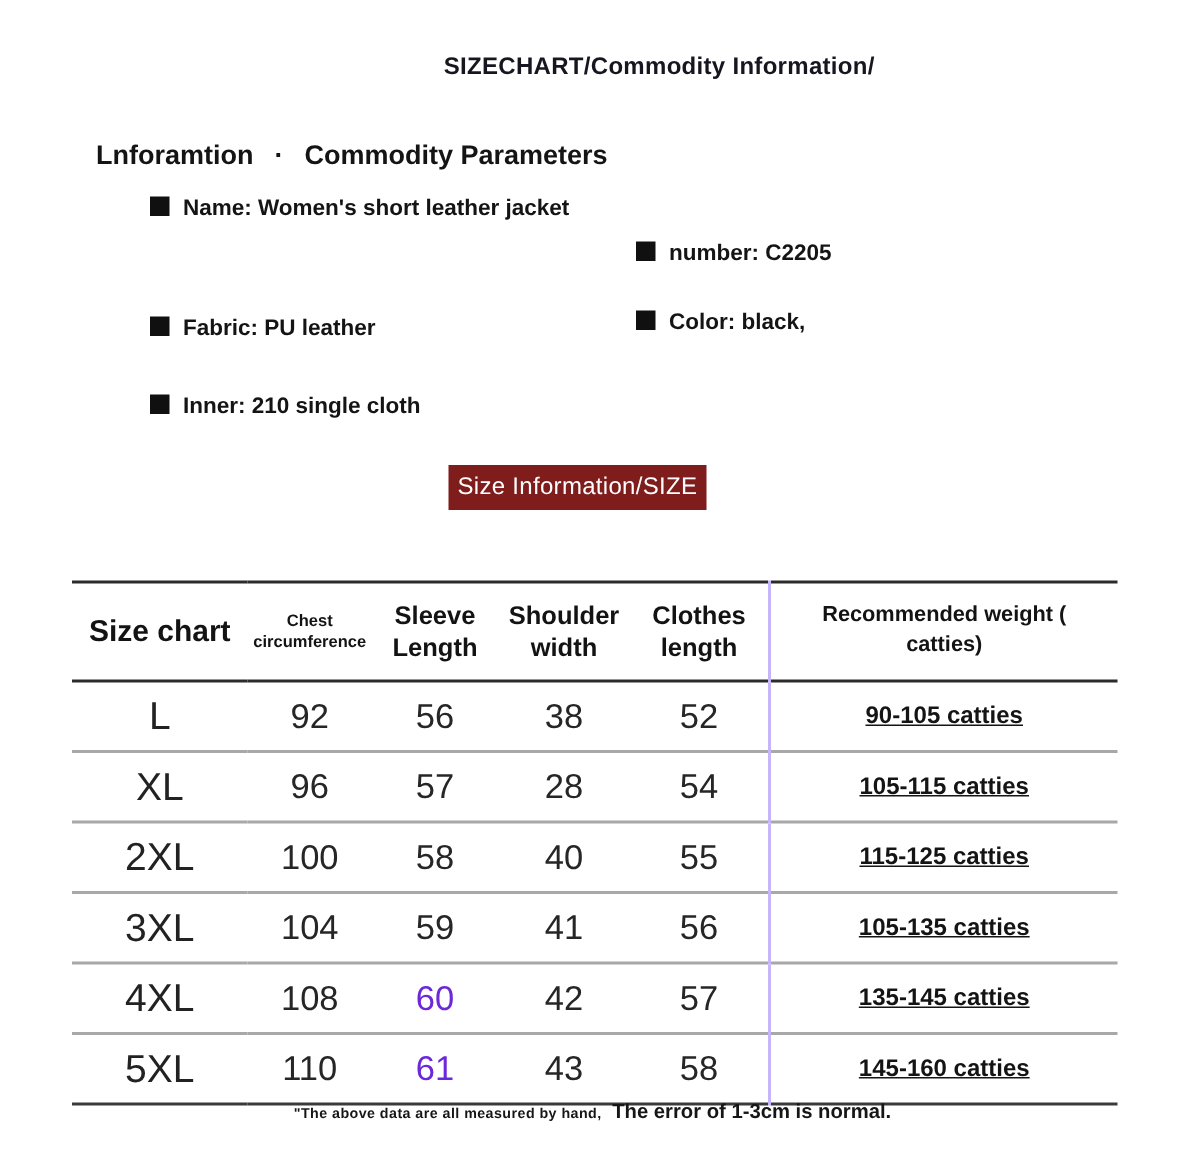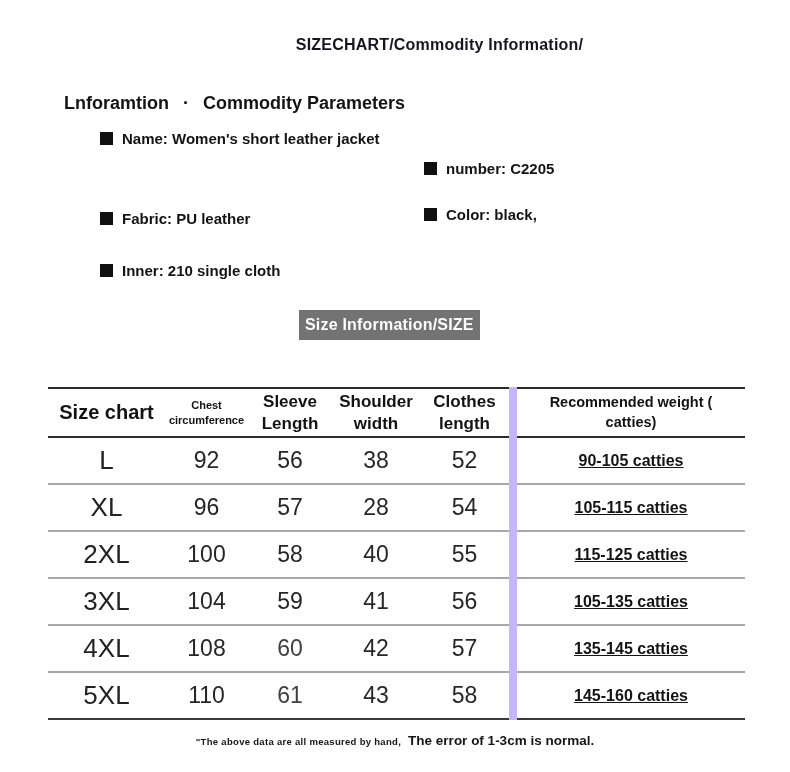--- a/index.html
+++ b/index.html
@@ -34,47 +34,47 @@
     transform: translateY(1px);
   }
   .param-name   { left: 100px; top: 128px; width: 290px; }
   .param-number { left: 424px; top: 158px; }
   .param-fabric { left: 100px; top: 208px; }
   .param-color  { left: 424px; top: 204px; }
   .param-inner  { left: 100px; top: 260px; }
   .size-banner {
     position: absolute; left: 299px; top: 310px;
     height: 30px; line-height: 30px; padding: 0 6px;
-    background: #737373; color: #fdfdfd;
-    font-size: 16px; font-weight: bold; letter-spacing: 0.2px;
+    background: #7f1d1d; color: #fdfdfd;
+    font-size: 16px; font-weight: normal; letter-spacing: 0.2px;
   }
   table.size-table {
     position: absolute; left: 48px; top: 387px;
     width: 697px; border-collapse: collapse;
     border-top: 2px solid #2b2b2b;
     border-bottom: 2px solid #3a3a3a;
   }
   .size-table th, .size-table td {
     padding: 0; text-align: center; vertical-align: middle;
     white-space: pre-line;
   }
-  .size-table thead tr { height: 49px; }
+  .size-table thead tr { height: 66px; }
   .size-table tbody tr { height: 47px; }
   .size-table thead tr { border-bottom: 2px solid #2b2b2b; }
   .size-table tbody tr { border-bottom: 2px solid #a8a8a8; }
   .size-table tbody tr:last-child { border-bottom: none; }
   .size-table th { font-weight: bold; color: #131313; }
   .th-size    { font-size: 20px; text-align: left; padding-left: 2px; }
   .th-chest   { font-size: 11px; line-height: 1.3; }
   .th-sleeve, .th-shoulder, .th-clothes { font-size: 17px; line-height: 1.25; }
   .th-weight  { font-size: 14.5px; text-align: left; padding-left: 32px; line-height: 1.35; }
-  .col-weight { border-left: 8px solid #c4b5fd; }
+  .col-weight { border-left: 2px solid #c4b5fd; }
   .td-size    { font-size: 26px; font-weight: 400; color: #222; }
   .td-num     { font-size: 23px; font-weight: 400; color: #262626; }
-  .td-num.muted { color: #404040; }
+  .td-num.muted { color: #6d28d9; }
   .td-weight  { font-size: 16px; font-weight: bold; color: #141414; text-decoration: underline; }
   .footnote {
     position: absolute; top: 733px; left: 0; width: 100%;
     display: flex; justify-content: center; align-items: baseline; gap: 7px;
   }
   .footnote .small { font-size: 9.5px; font-weight: bold; letter-spacing: 0.3px; color: #161616; }
   .footnote .large { font-size: 13.5px; font-weight: bold; color: #161616; }
 </style>
 </head>
 <body>

